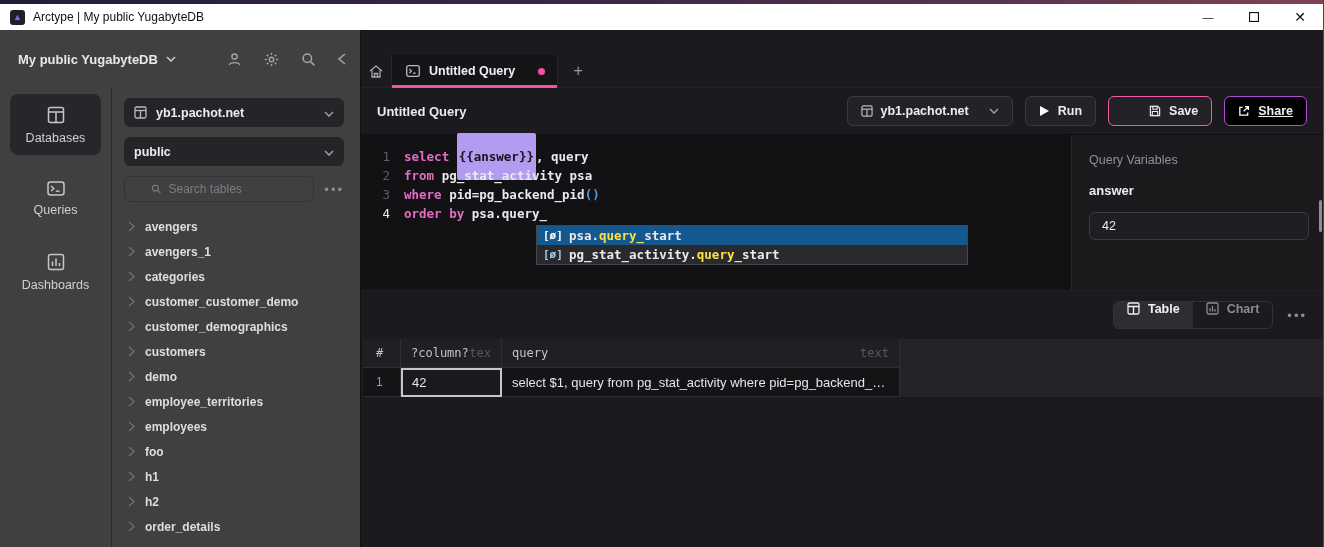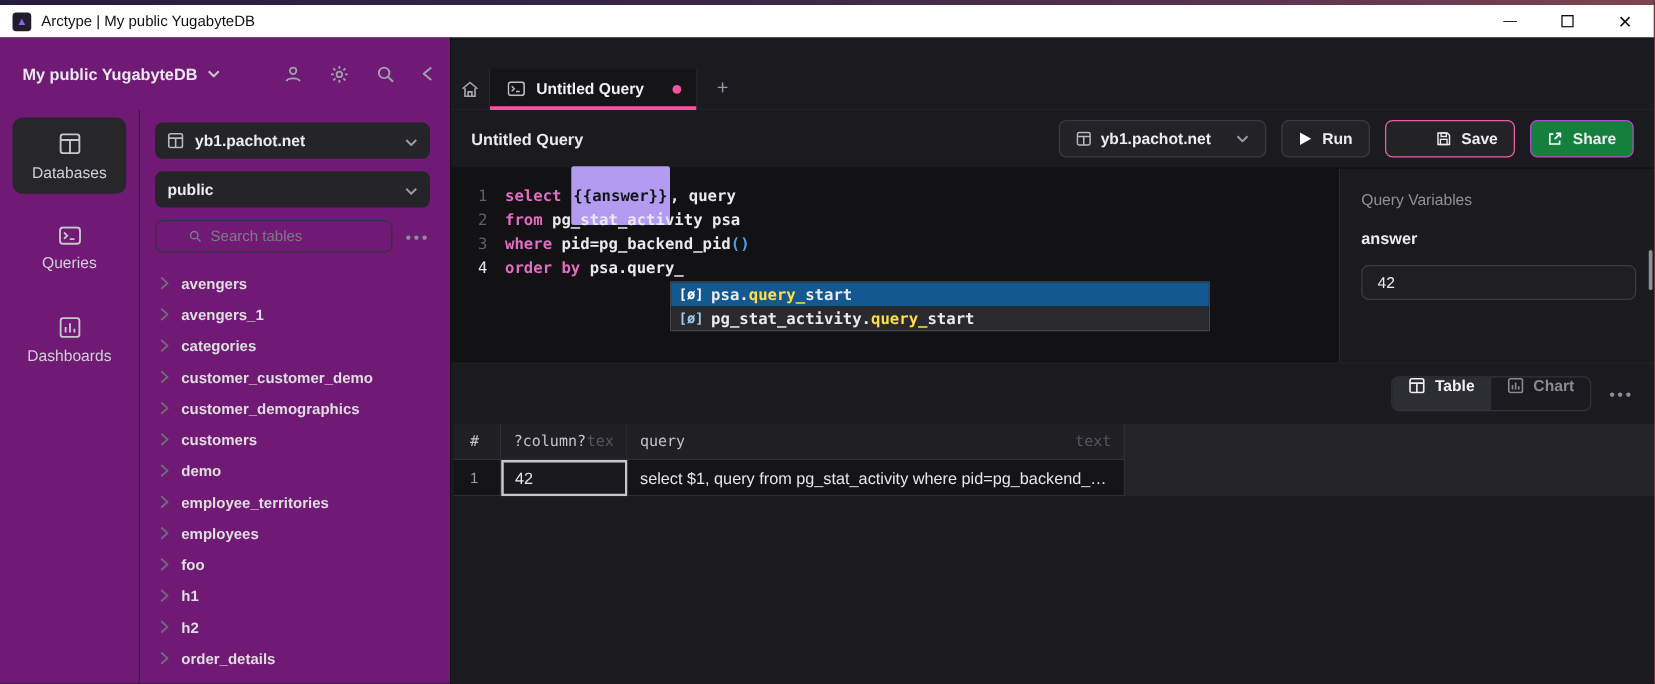--- a/index.html
+++ b/index.html
@@ -13,21 +13,21 @@
   .titlebar { height:26px; background:#ffffff; display:flex; align-items:center; padding-left:10px; }
   .logo { width:15px; height:15px; background:#221d2b; border-radius:3px; margin-right:8px;
     display:flex; align-items:center; justify-content:center; color:#8a63f5; font-size:9px; font-weight:bold; }
   .titlebar-text { font-size:12px; color:#111; }
   .win-controls { margin-left:auto; display:flex; height:26px; }
   .win-btn { width:46px; display:flex; align-items:center; justify-content:center; color:#111; font-size:11px; cursor:default; }
 
   .app { display:flex; height:517px; }
 
   
-  .sidebar { width:360px; display:flex; flex-direction:column; background:#701a75; flex:none; }
+  .sidebar { width:360px; display:flex; flex-direction:column; background:#404040; flex:none; }
   .sidebar-header { height:58px; display:flex; align-items:center; padding:0 14px 0 18px; }
   .workspace { display:flex; align-items:center; gap:8px; color:#e8e8ec; font-size:13px; font-weight:700; cursor:pointer; }
   .sb-icons { margin-left:auto; display:flex; align-items:center; gap:22px; color:#a2a2ab; }
   .sb-icons svg { display:block; }
   .sidebar-body { flex:1; display:flex; min-height:0; }
   .nav-rail { width:112px; border-right:1px solid #29292e; padding:6px 10px; flex:none; }
   .nav-item { display:flex; flex-direction:column; align-items:center; gap:7px; padding:12px 0 10px;
     border-radius:8px; color:#cfcfd5; font-size:12.5px; cursor:pointer; margin-bottom:14px; }
   .nav-item.active { background:#26262b; }
   .nav-item svg { color:#c6c6cc; }
@@ -63,21 +63,21 @@
     color:#9a9aa2; font-size:16px; cursor:pointer; }
 
   .query-header { height:46px; display:flex; align-items:center; padding:0 16px; gap:12px; }
   .query-title { color:#e9e9ee; font-size:13px; font-weight:700; margin-right:auto; }
   .btn { height:30px; border-radius:6px; display:flex; align-items:center; gap:8px; padding:0 13px;
     font-size:12.5px; font-weight:700; color:#ededf1; cursor:pointer; background:#222227; border:1px solid #3a3a41; }
   .btn svg { display:block; }
   .server-select { min-width:138px; }
   .server-select .chev { margin-left:12px; color:#9a9aa2; }
   .btn-save { border-color:#ef5da8;padding-left:40px; }
-  .btn-share { background:#15803d; border-color:#b44ad1; }
+  .btn-share { background:#000000; border-color:#b44ad1;text-decoration:underline; }
 
   .editor-zone { height:156px; display:flex; border-top:1px solid #0e0e10; }
   .code-area { flex:1; background:#121214; position:relative; padding-top:12px;
     font-family:"DejaVu Sans Mono", monospace; font-size:12.5px; }
   .code-line { display:flex; height:19px; line-height:19px; }
   .gutter { width:43px; text-align:right; padding-right:14px; color:#5f5f67; flex:none; }
   .code-line.active .gutter { color:#e8e8ec; }
   .code-text { white-space:pre; font-weight:700; }
   .seg-kw { color:#e56cc3; }
   .seg-plain { color:#e9e9ee; }

